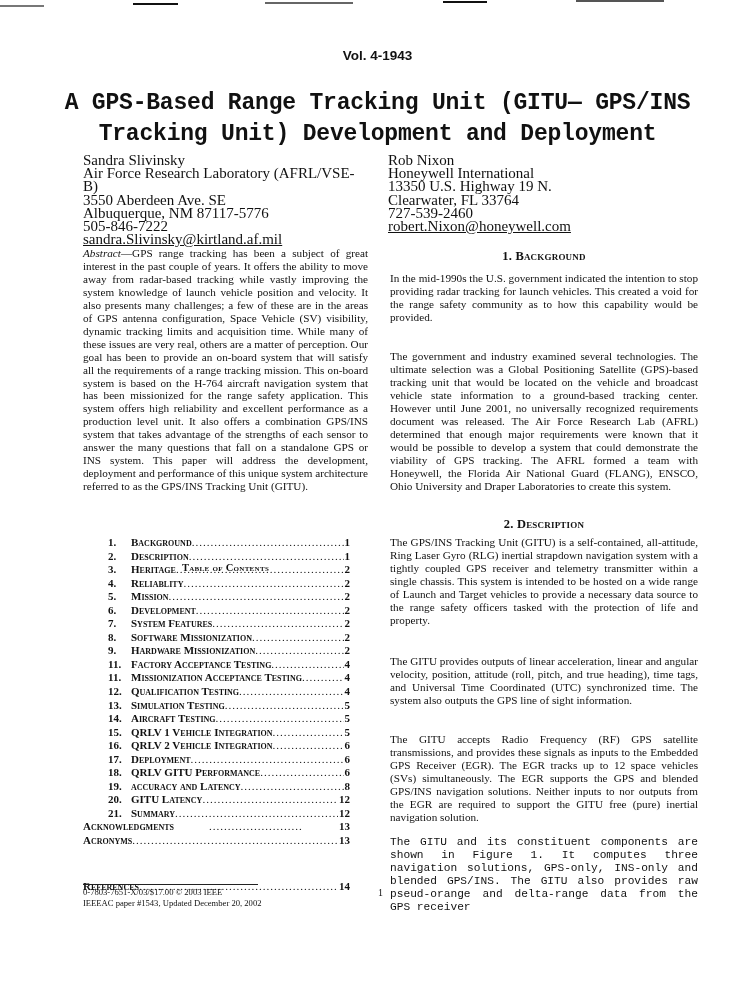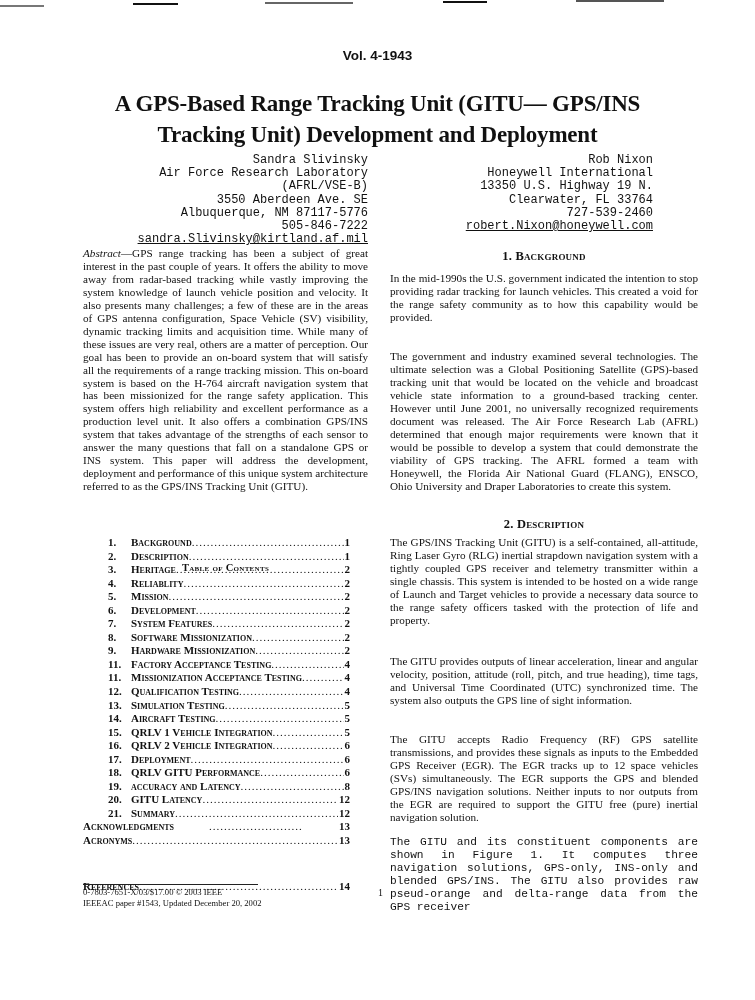--- a/index.html
+++ b/index.html
@@ -1,21 +1,21 @@
 <!DOCTYPE html>
 <html><head>
 <meta charset="utf-8">
 <style>
   html, body { margin: 0; padding: 0; background: #ffffff; }
   body { width: 755px; height: 1000px; position: relative; overflow: hidden; color: #111; font-family: "Liberation Serif", "DejaVu Serif", serif; }
   .abs { position: absolute; }
   .artifact { position: absolute; top: 0; height: 2px; }
   .vol { left: 0; width: 755px; top: 48px; text-align: center; font-family: "Liberation Sans", "DejaVu Sans", sans-serif; font-weight: bold; font-size: 13.5px; }
-  .title { left: 60px; width: 635px; top: 88px; text-align: center; font-weight: bold; font-size: 23px; line-height: 31px; letter-spacing: -0.2px; }
-  .author { top: 154px; text-align: right; font-size: 12px; line-height: 13.2px; font-family: Liberation Mono, monospace; }
+  .title { left: 60px; width: 635px; top: 88px; text-align: center; font-weight: bold; font-size: 23px; line-height: 31px; letter-spacing: -0.2px; font-family: Liberation Mono, monospace; }
+  .author { top: 154px; text-align: left; font-size: 15px; line-height: 13.2px; }
   .author .email { text-decoration: underline; }
   .author-left { left: 83px; width: 285px; }
   .author-right { left: 388px; width: 265px; }
   .col { font-size: 11.2px; line-height: 12.95px; text-align: justify; }
   .col p { margin: 0; }
   .col-left { left: 83px; width: 285px; }
   .col-right { left: 390px; width: 308px; }
   .abstract { top: 247px; }
   .abstract .lead { font-style: italic; }
   .sec-head { text-align: center; font-weight: bold; font-size: 12.5px; font-variant: small-caps; letter-spacing: 0.2px; }

